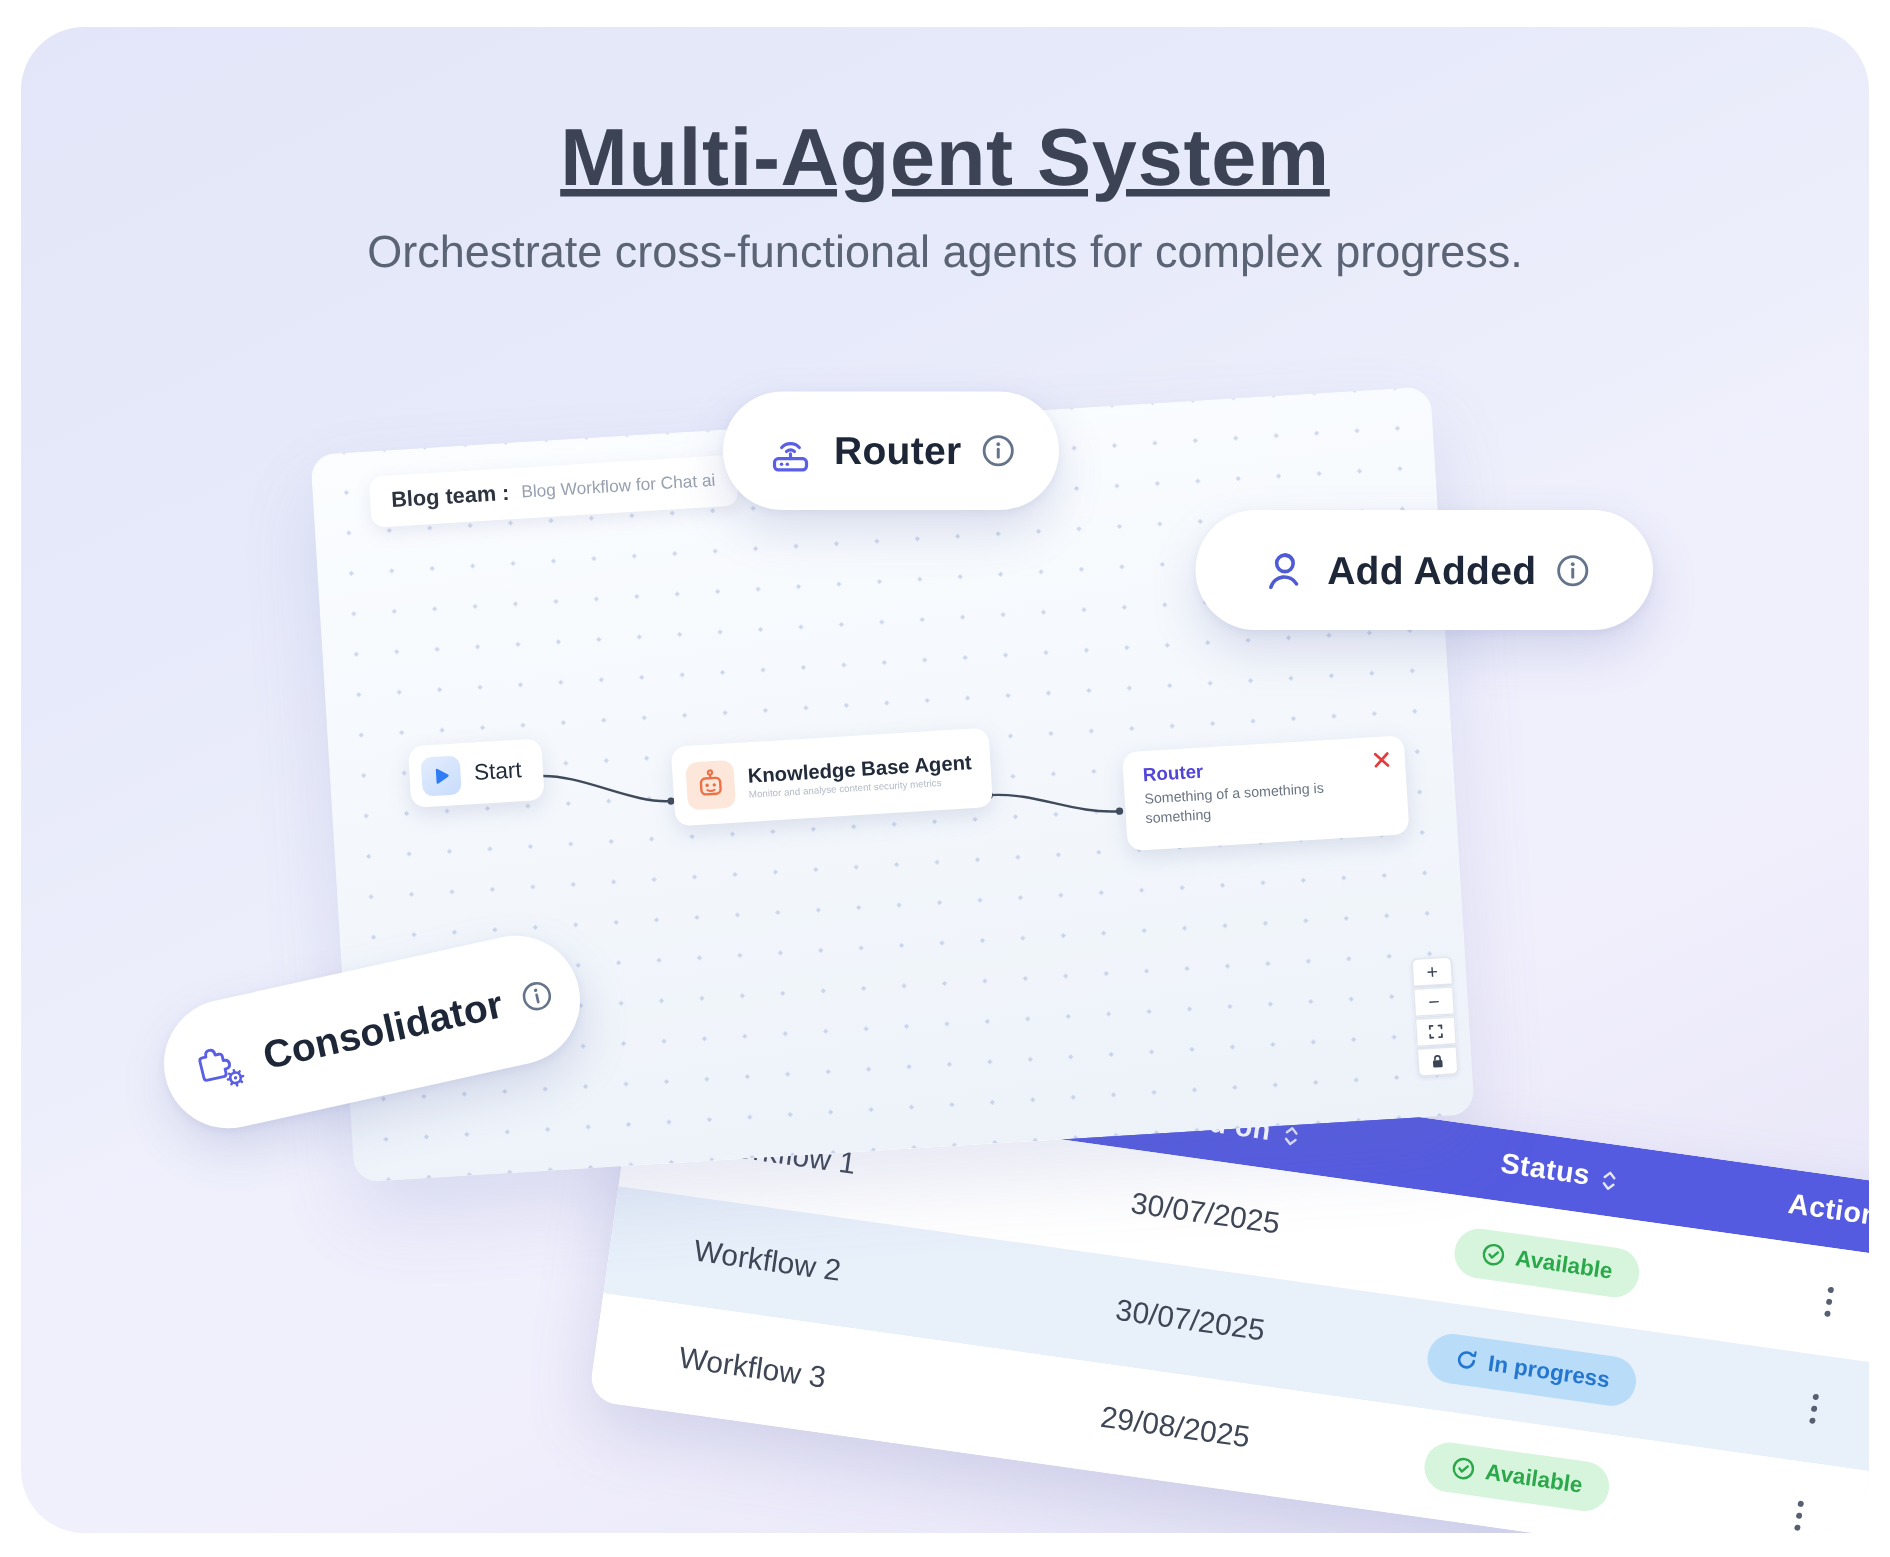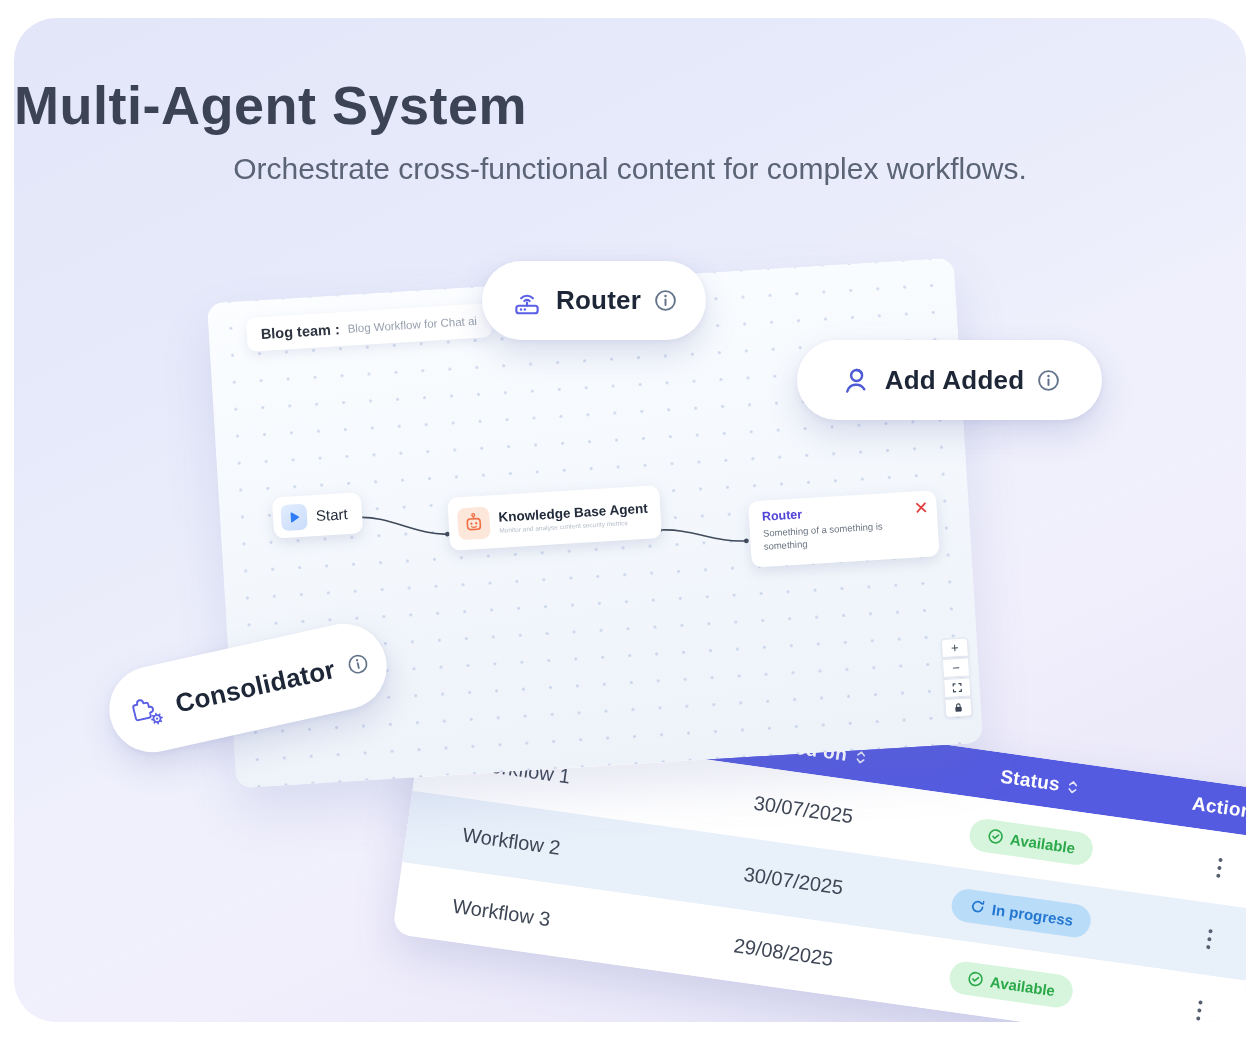--- a/index.html
+++ b/index.html
@@ -5,22 +5,22 @@
   html,body{margin:0;padding:0;background:#ffffff;}
   body{width:1260px;height:1038px;position:relative;overflow:hidden;
        font-family:"Liberation Sans",sans-serif;-webkit-font-smoothing:antialiased;}
 
   
   .page-card{position:absolute;left:14px;top:18px;width:1232px;height:1004px;
     border-radius:42px;overflow:hidden;
     background:linear-gradient(155deg,#e2e6f8 0%,#e7eafa 28%,#eff0fc 52%,#f1effc 68%,#e4e3f6 100%);}
 
   
-  .hero-title{position:absolute;left:0;top:56px;width:100%;
-    font-size:54px;font-weight:700;letter-spacing:.5px;color:#3b4354;}
+  .hero-title{position:absolute;left:0;top:56px;width:100%;text-align:center;
+    font-size:54px;font-weight:700;letter-spacing:.5px;color:#3b4354;text-decoration:underline;}
   .hero-sub{position:absolute;left:0;top:134px;width:100%;text-align:center;
     font-size:30px;font-weight:400;color:#5b6475;}
 
   
   .wf-table{position:absolute;left:415px;top:654px;width:900px;
     transform:rotate(8deg);transform-origin:0 0;border-radius:18px;overflow:hidden;
     box-shadow:0 18px 44px rgba(90,100,170,.20);background:#fff;z-index:2;}
   .wf-head{display:flex;height:48px;background:#555be0;color:#fff;}
   .wf-row{display:flex;height:72px;background:#fff;}
   .wf-row.alt{background:#e8f0fa;}
@@ -87,21 +87,21 @@
   .pill-router{left:468px;top:243px;width:224px;height:79px;}
   .pill-add{left:783px;top:322px;width:305px;height:80px;}
   .pill-consolidator{left:93px;top:627px;width:282px;height:86px;transform:rotate(-12.5deg);}
 </style>
 </head>
 <body>
 
 <div class="page-card">
 
   <div class="hero-title">Multi-Agent System</div>
-  <div class="hero-sub">Orchestrate cross-functional content for complex workflows.</div>
+  <div class="hero-sub">Orchestrate cross-functional agents for complex progress.</div>
 
   <div class="wf-table">
     <div class="wf-head">
       <div class="cell c-name"></div>
       <div class="cell c-date">
         <span>Added on</span>
         <svg width="11" height="15" viewBox="0 0 10 14">
           <path d="M2 5 L5 2 L8 5" fill="none" stroke="rgba(255,255,255,.85)" stroke-width="1.5" stroke-linecap="round" stroke-linejoin="round"></path>
           <path d="M2 9 L5 12 L8 9" fill="none" stroke="rgba(255,255,255,.85)" stroke-width="1.5" stroke-linecap="round" stroke-linejoin="round"></path>
         </svg>

